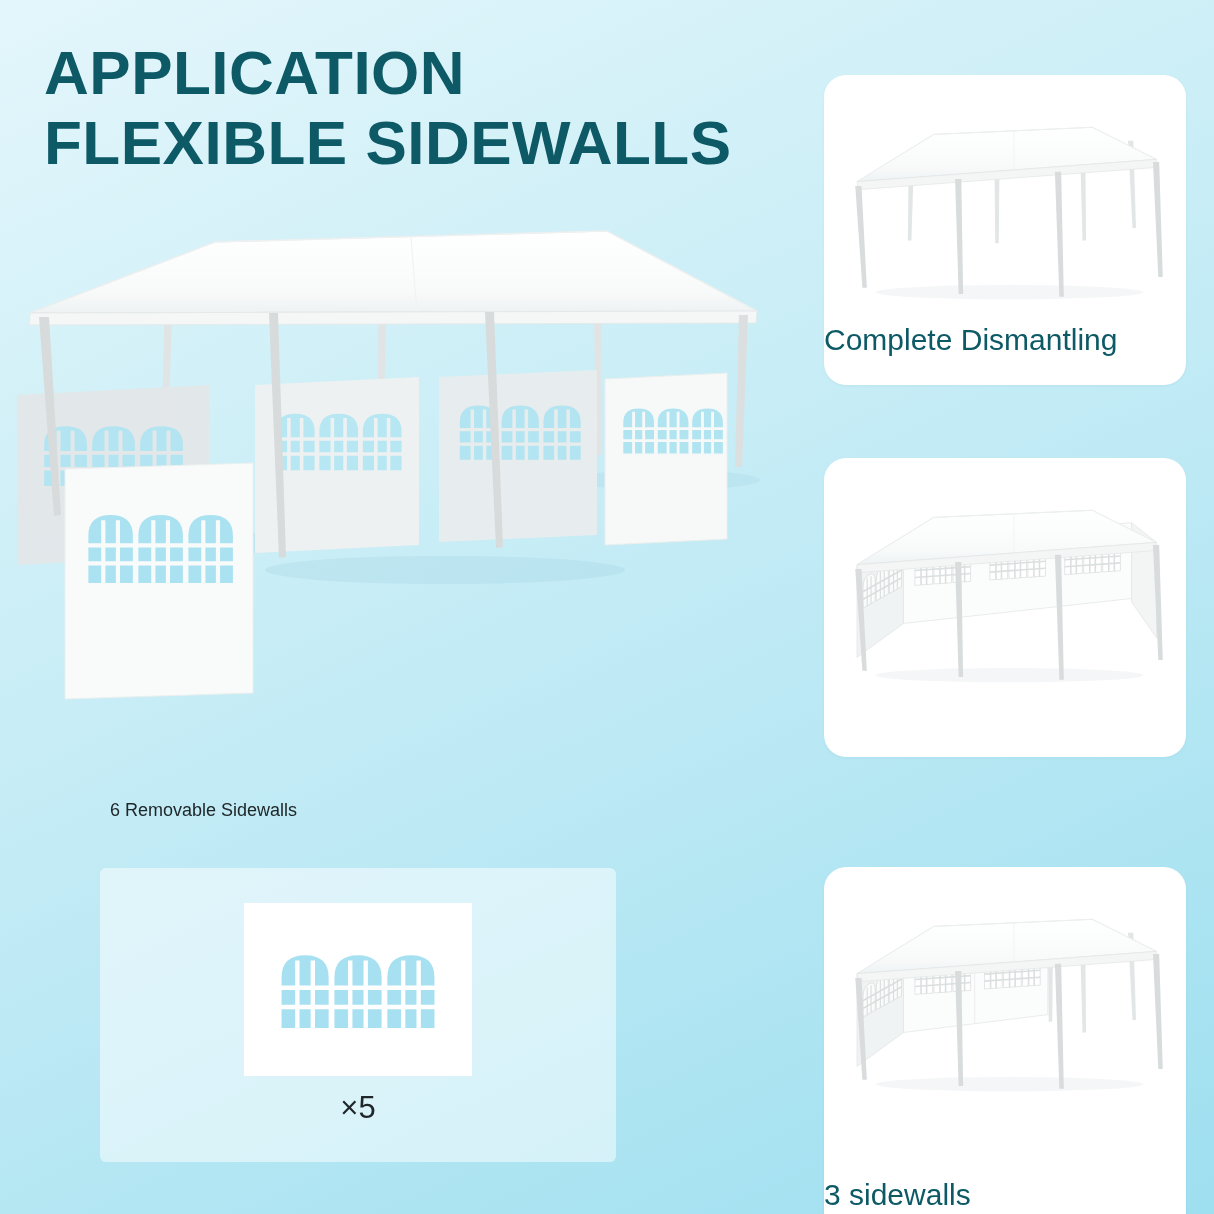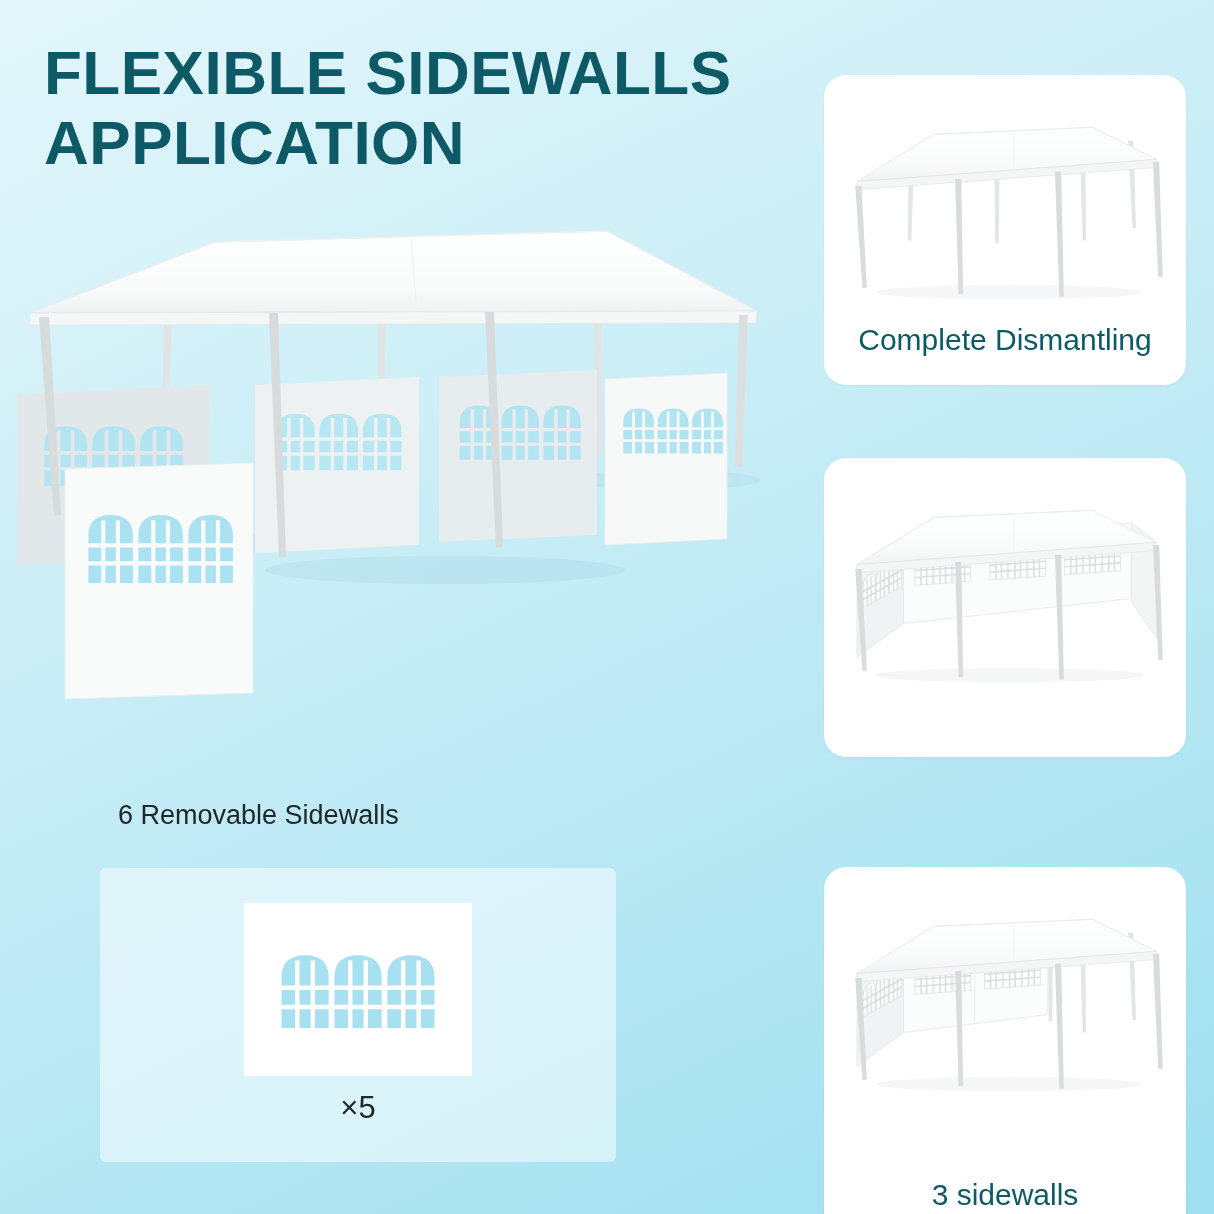--- a/index.html
+++ b/index.html
@@ -15,22 +15,22 @@
     position:absolute; left:44px; top:38px;
     font-size:62px; line-height:1.13; font-weight:bold;
     color:#0d5a66; letter-spacing:0.5px;
   }
   .title-line { display:block; }
 
   .main-illustration { position:absolute; left:15px; top:225px; width:760px; height:505px; }
   .main-illustration svg { width:100%; height:100%; display:block; }
 
   .caption {
-    position:absolute; left:118px; top:800px;
-    font-size:27px; color:#20272a;
+    position:absolute; left:110px; top:800px;
+    font-size:18px; color:#20272a;
   }
 
   .panel {
     position:absolute; left:100px; top:868px; width:516px; height:294px;
     background:rgba(255,255,255,0.5); border-radius:6px;
   }
   .panel-card {
     position:absolute; left:144px; top:35px; width:228px; height:173px;
     background:#ffffff;
   }
@@ -44,21 +44,21 @@
   .card {
     position:absolute; left:0; width:362px; background:#ffffff;
     border-radius:22px; box-shadow:0 1px 3px rgba(80,140,160,0.08);
   }
   .card-1 { top:0; height:310px; }
   .card-2 { top:383px; height:299px; }
   .card-3 { top:792px; height:373px; }
   .card-art { position:absolute; left:0; top:30px; width:362px; height:205px; }
   .card-label {
     position:absolute; bottom:28px; left:0; width:100%;
-    text-align:center; font-size:30px; color:#0d5a66;
+    text-align:left; font-size:30px; color:#0d5a66;
   }
 </style>
 </head>
 <body>
 
 <svg width="0" height="0" style="position:absolute" aria-hidden="true">
   <defs>
     <linearGradient id="roofG" x1="0" y1="0" x2="0" y2="1">
       <stop offset="0" stop-color="#ffffff"></stop>
       <stop offset="0.75" stop-color="#f8fafa"></stop>
@@ -78,22 +78,22 @@
         <line x1="97" y1="11" x2="97" y2="64"></line>
         <line x1="109" y1="11" x2="109" y2="64"></line>
       </g>
     </symbol>
   </defs>
 </svg>
 
 <div class="page">
 
   <h1 class="title">
+    <span class="title-line">APPLICATION</span>
     <span class="title-line">FLEXIBLE SIDEWALLS</span>
-    <span class="title-line">APPLICATION</span>
   </h1>
 
   <div class="main-illustration">
     <svg viewBox="0 0 760 505">
       <g>
         <ellipse cx="150" cy="318" rx="130" ry="14" fill="rgba(110,170,195,0.14)"></ellipse>
         <ellipse cx="430" cy="345" rx="180" ry="14" fill="rgba(110,170,195,0.12)"></ellipse>
         <ellipse cx="650" cy="255" rx="95" ry="10" fill="rgba(110,170,195,0.10)"></ellipse>
       </g>
       <g>

